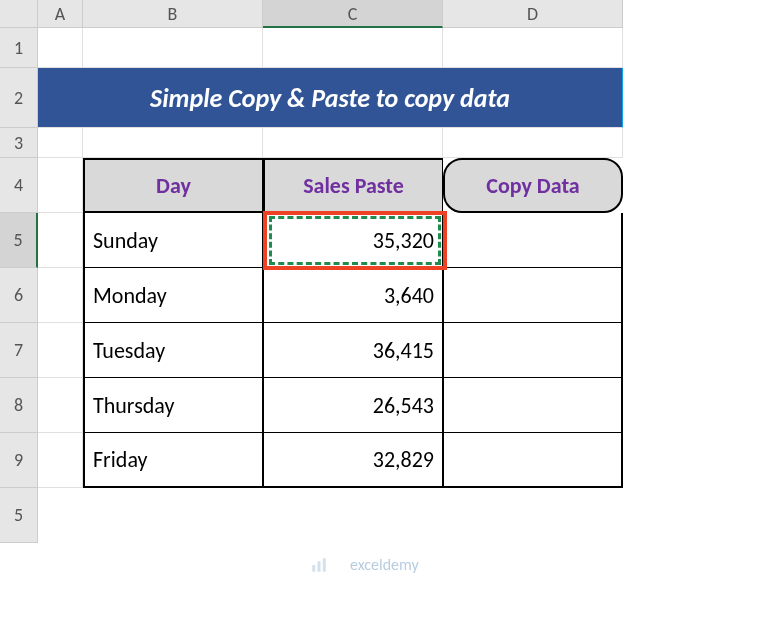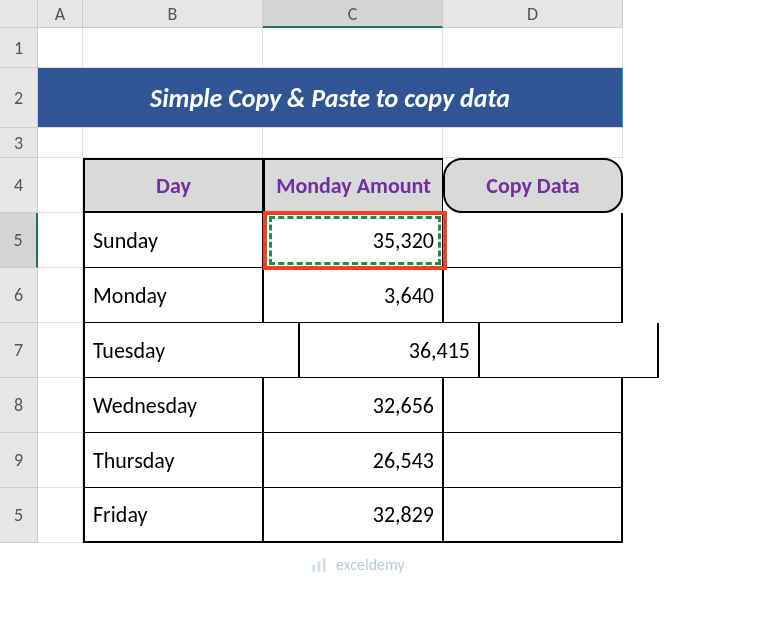--- a/index.html
+++ b/index.html
@@ -115,21 +115,21 @@
       border: 3px dashed #1f8b4c;
       pointer-events: none;
       z-index: 9;
     }
     .watermark {
       position: absolute;
       color: #b8cde0;
       font-size: 16px;
       display: flex;
       align-items: center;
-      gap: 8px;
+      gap: 22px;
       z-index: 5;
     }
     .watermark svg { opacity: 0.6; }
   </style>
 </head>
 <body>
 
 <div class="sheet">
   <div class="corner"></div>
 
@@ -169,51 +169,45 @@
     <div class="crow">
       <div class="cell" style="width:45px;height:30px"></div>
       <div class="cell" style="width:180px;height:30px"></div>
       <div class="cell" style="width:180px;height:30px"></div>
       <div class="cell" style="width:180px;height:30px"></div>
     </div>
 
     <div class="crow">
       <div class="cell" style="width:45px;height:55px"></div>
       <div class="cell table-header" style="width:180px;height:55px;border-left:2px solid #000">Day</div>
-      <div class="cell table-header" style="width:180px;height:55px">Monday Amount</div>
+      <div class="cell table-header" style="width:180px;height:55px">Sales Paste</div>
       <div class="cell table-header last" style="width:180px;height:55px">Copy Data</div>
     </div>
 
     <div class="crow">
       <div class="cell" style="width:45px;height:55px"></div>
       <div class="cell table-cell first-col" style="width:180px;height:55px">Sunday</div>
       <div class="cell table-cell num" style="width:180px;height:55px">35,320</div>
       <div class="cell table-cell last-col" style="width:180px;height:55px"></div>
     </div>
 
     <div class="crow">
       <div class="cell" style="width:45px;height:55px"></div>
       <div class="cell table-cell first-col" style="width:180px;height:55px">Monday</div>
       <div class="cell table-cell num" style="width:180px;height:55px">3,640</div>
       <div class="cell table-cell last-col" style="width:180px;height:55px"></div>
     </div>
 
     <div class="crow">
       <div class="cell" style="width:45px;height:55px"></div>
-      <div class="cell table-cell first-col" style="width:216px;height:55px">Tuesday</div>
+      <div class="cell table-cell first-col" style="width:180px;height:55px">Tuesday</div>
       <div class="cell table-cell num" style="width:180px;height:55px">36,415</div>
       <div class="cell table-cell last-col" style="width:180px;height:55px"></div>
     </div>
 
-    <div class="crow">
-      <div class="cell" style="width:45px;height:55px"></div>
-      <div class="cell table-cell first-col" style="width:180px;height:55px">Wednesday</div>
-      <div class="cell table-cell num" style="width:180px;height:55px">32,656</div>
-      <div class="cell table-cell last-col" style="width:180px;height:55px"></div>
-    </div>
 
     <div class="crow">
       <div class="cell" style="width:45px;height:55px"></div>
       <div class="cell table-cell first-col" style="width:180px;height:55px">Thursday</div>
       <div class="cell table-cell num" style="width:180px;height:55px">26,543</div>
       <div class="cell table-cell last-col" style="width:180px;height:55px"></div>
     </div>
 
     <div class="crow">
       <div class="cell" style="width:45px;height:55px"></div>

